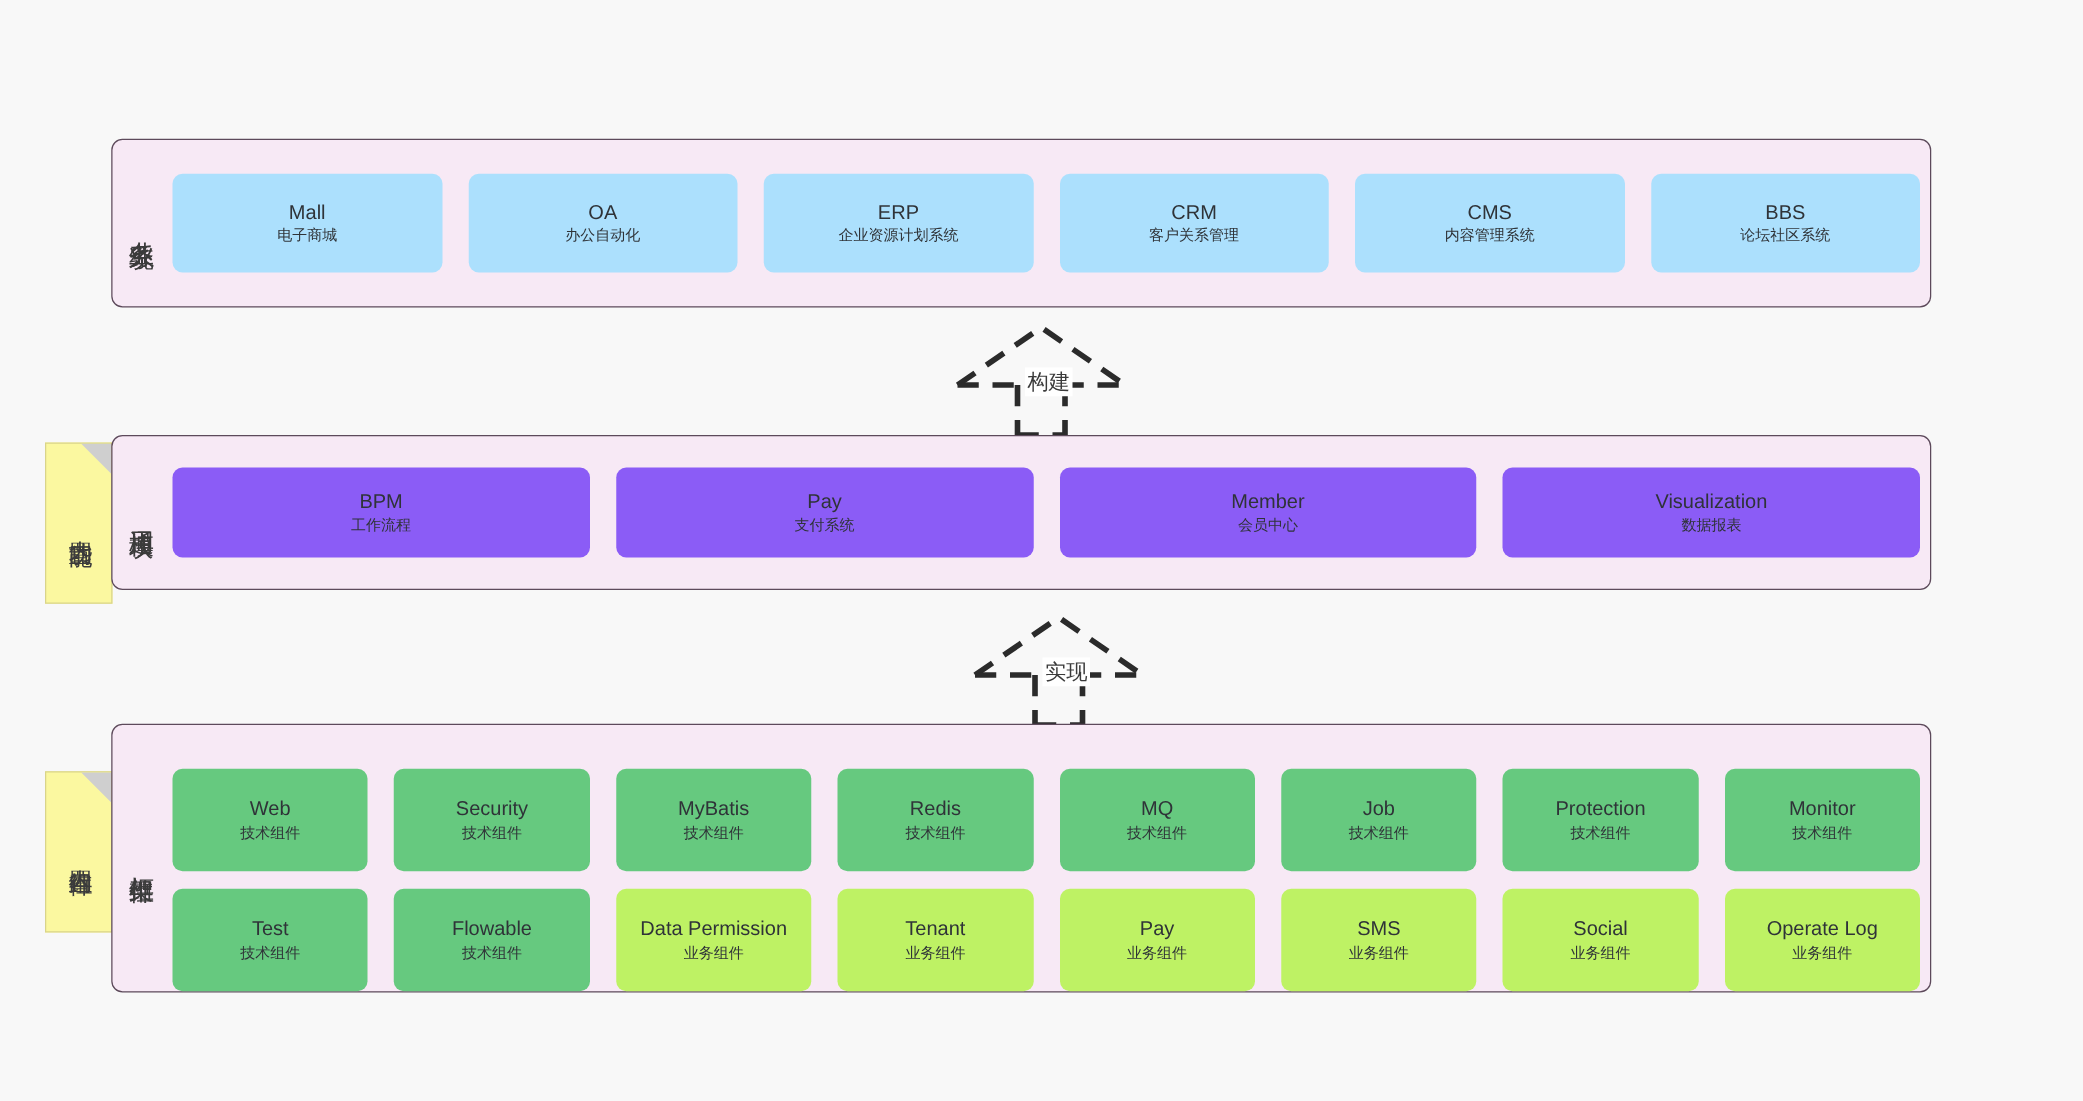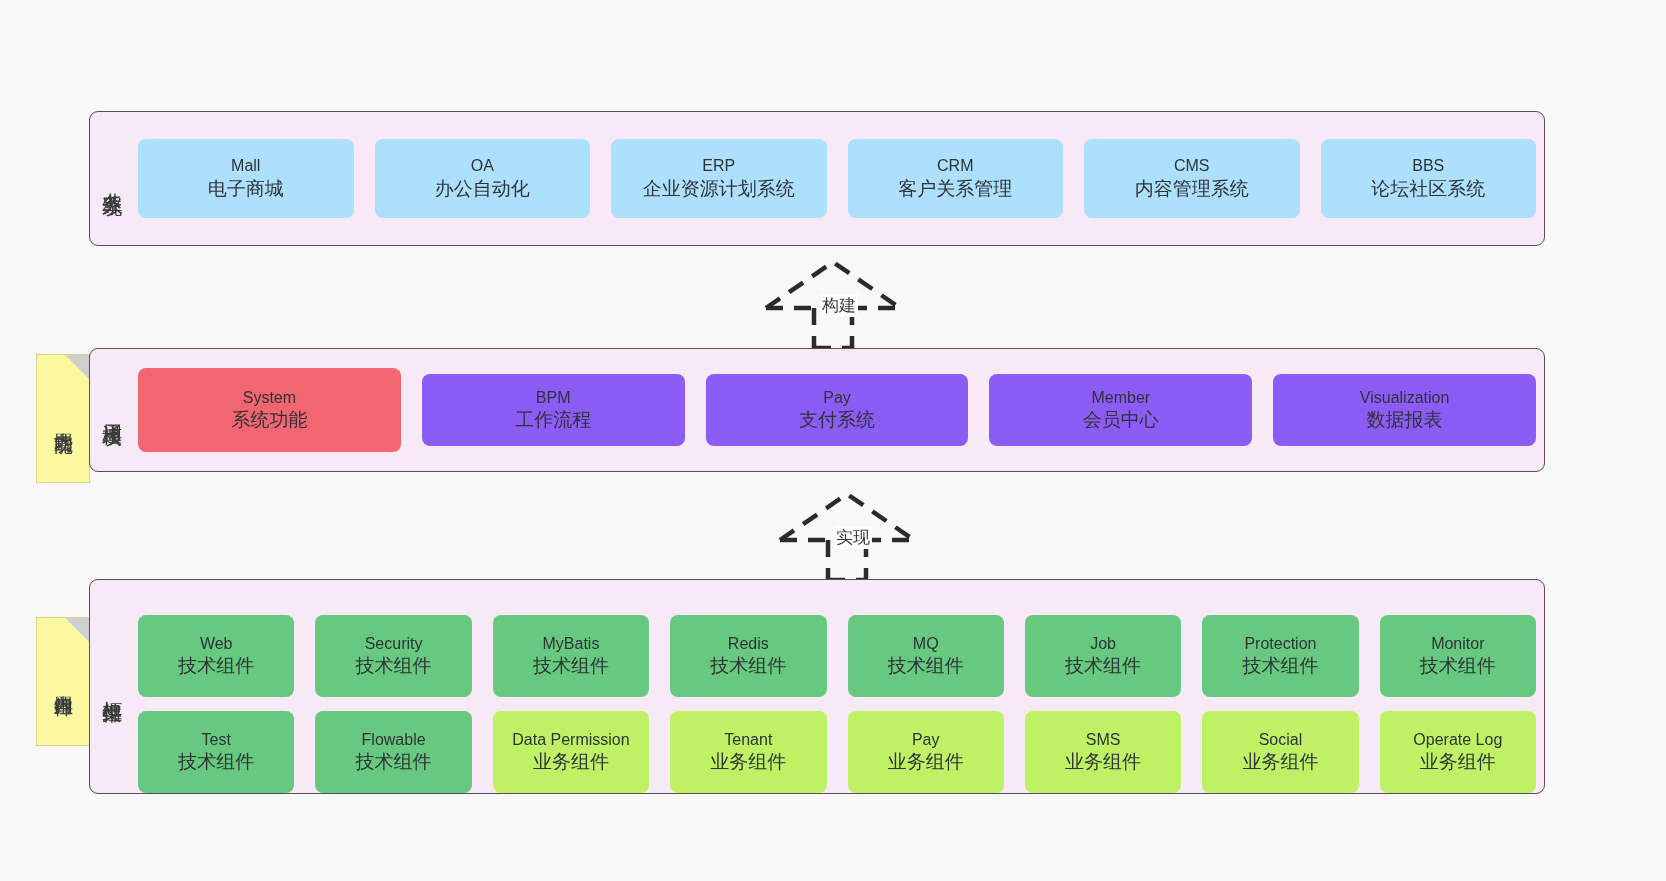--- a/index.html
+++ b/index.html
@@ -56,21 +56,21 @@
     display:flex;
     flex-direction:column;
     align-items:center;
     justify-content:center;
     text-align:center;
     line-height:1.28;
     color:#2f3338;
     user-select:none;
   }
   .node .en{font-size:16px;}
-  .node .cn{font-size:19px;}
+  .node .cn{font-size:12px;}
 
   
   #layer-business{left:89px;top:111px;width:1456px;height:135px;}
   #layer-business .layer-body{gap:21px;}
   .node-blue{
     background:#ace0fd;
     flex:1 1 0;
     height:79px;
   }
 
@@ -193,24 +193,20 @@
 
   <div class="note" id="note-builtin-function">
     <span class="fold"></span>
     <span>内置功能</span>
   </div>
 
   <div class="layer" id="layer-common">
     <div class="layer-title">通用模块</div>
     <div class="layer-body">
 
-      <div class="node node-red">
-        <span class="en">System</span>
-        <span class="cn">系统功能</span>
-      </div>
 
 
       <div class="node node-pink">
         <span class="en">BPM</span>
         <span class="cn">工作流程</span>
       </div>
 
       <div class="node node-pink">
         <span class="en">Pay</span>
         <span class="cn">支付系统</span>

